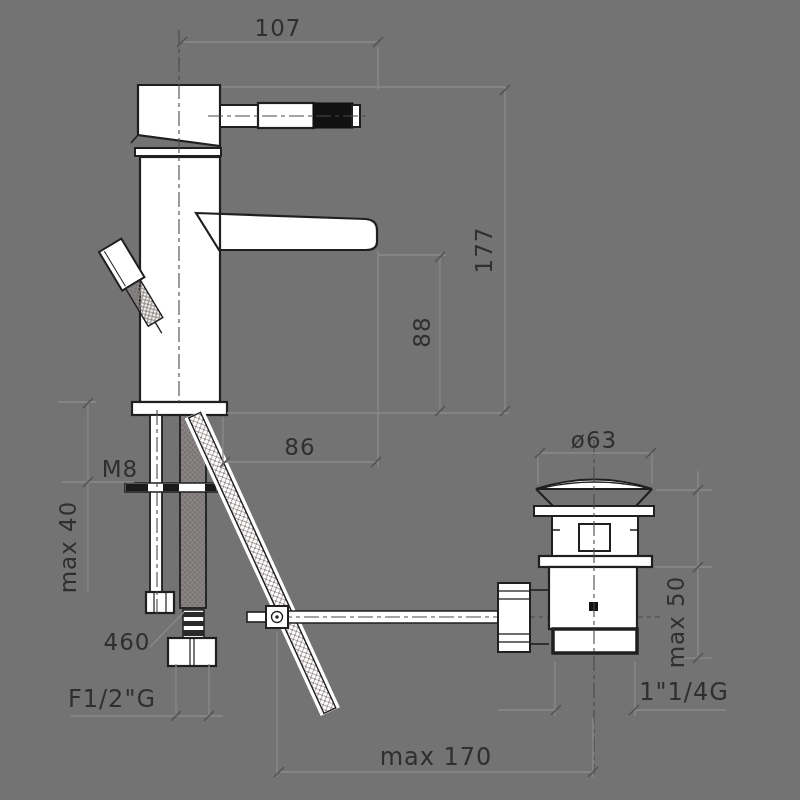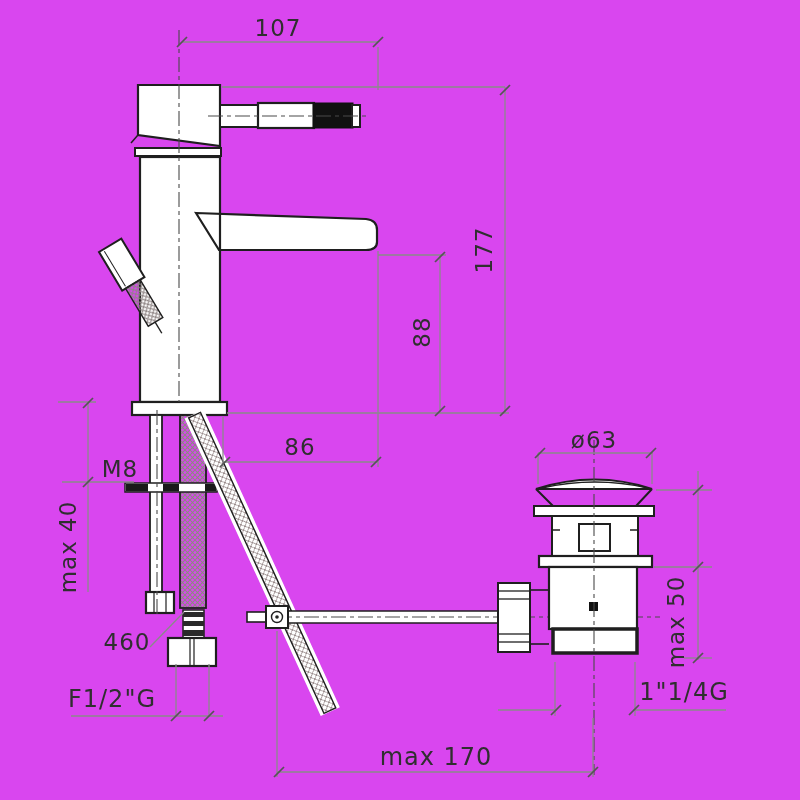--- a/index.html
+++ b/index.html
@@ -1,16 +1,16 @@
 <!DOCTYPE html>
 <html><head>
 <meta charset="utf-8">
 <style>
   html,body{margin:0;padding:0;background:#fff;}
-  .canvas{width:800px;height:800px;background:#d946ef;position:relative;font-family:"DejaVu Sans",sans-serif;}
+  .canvas{width:800px;height:800px;background:#737373;position:relative;font-family:"DejaVu Sans",sans-serif;}
   svg{display:block;}
   .obj{stroke:#1f1f1f;fill:none;}
   .objf{stroke:#1f1f1f;fill:#ffffff;}
   .dim{stroke:#8a8a8a;stroke-width:1.3;fill:none;}
   .tick{stroke:#555555;stroke-width:1.7;}
   .cl{stroke:#4a4a4a;stroke-width:1.1;fill:none;stroke-dasharray:15 4 4 4;}
   text.dimtxt{fill:#2f2f2f;font-size:23px;letter-spacing:1px;}
   text.dimtxt2{fill:#2f2f2f;font-size:24px;letter-spacing:1px;}
 </style>
 </head>

